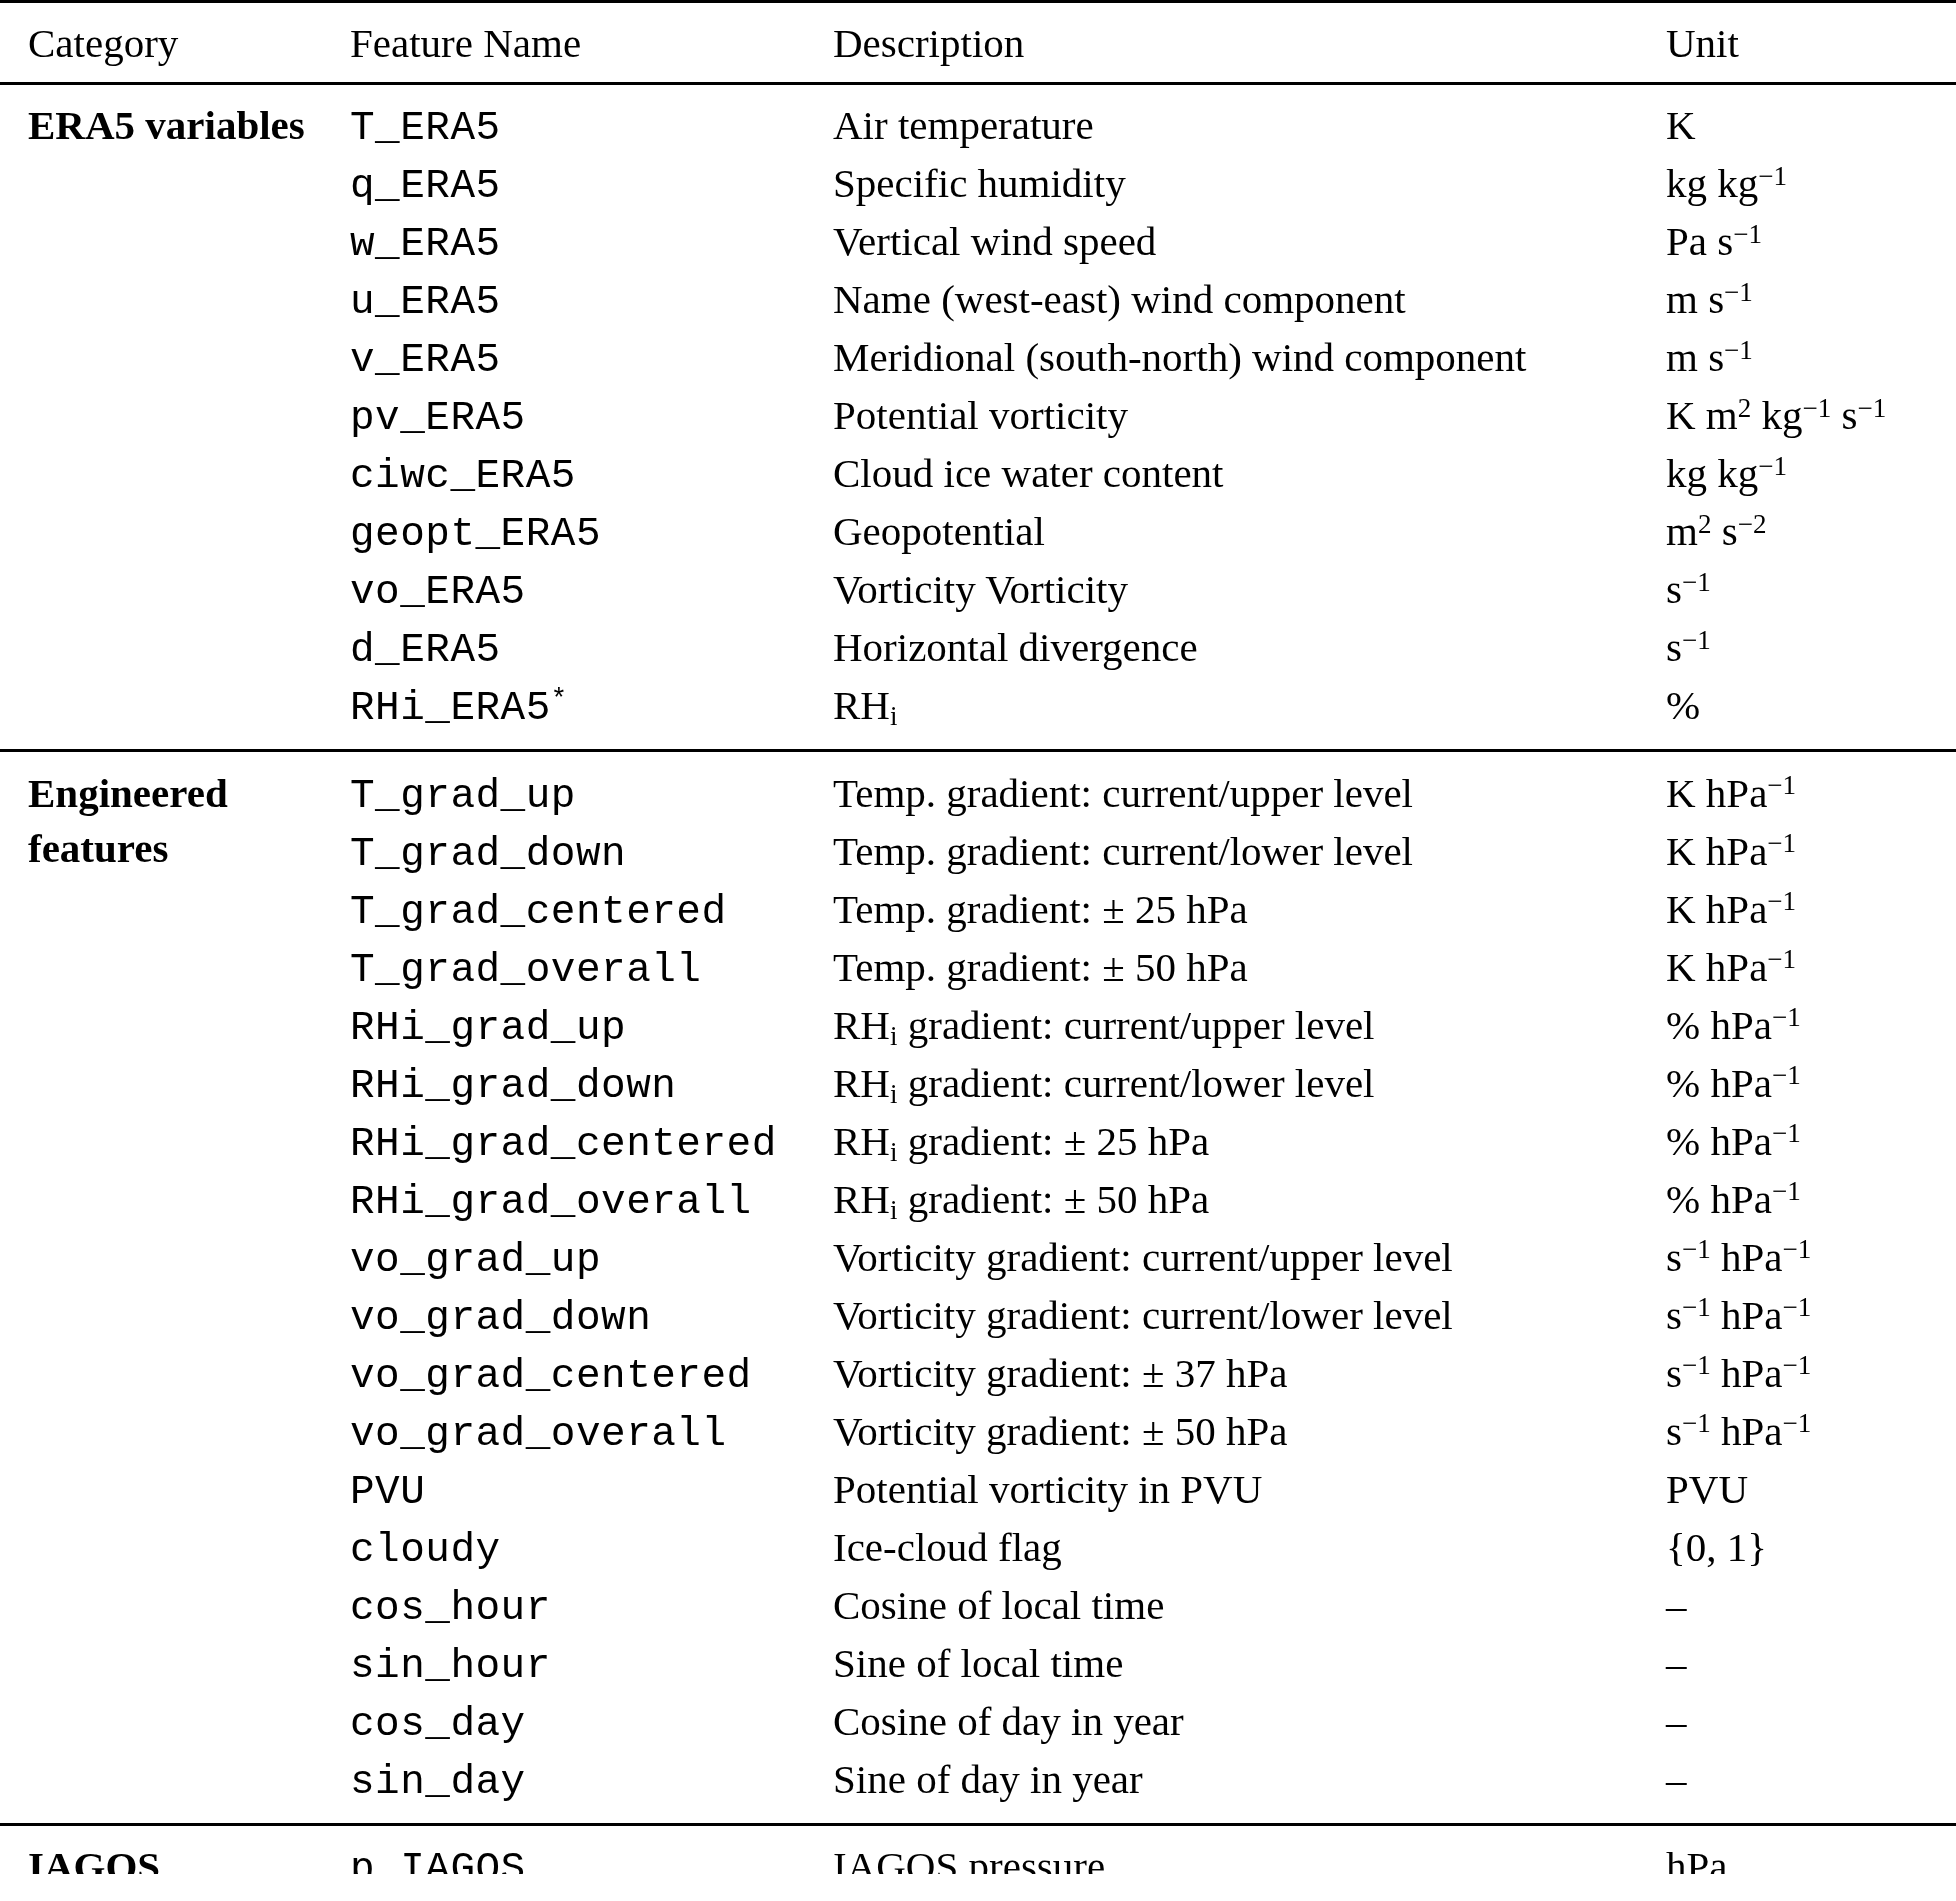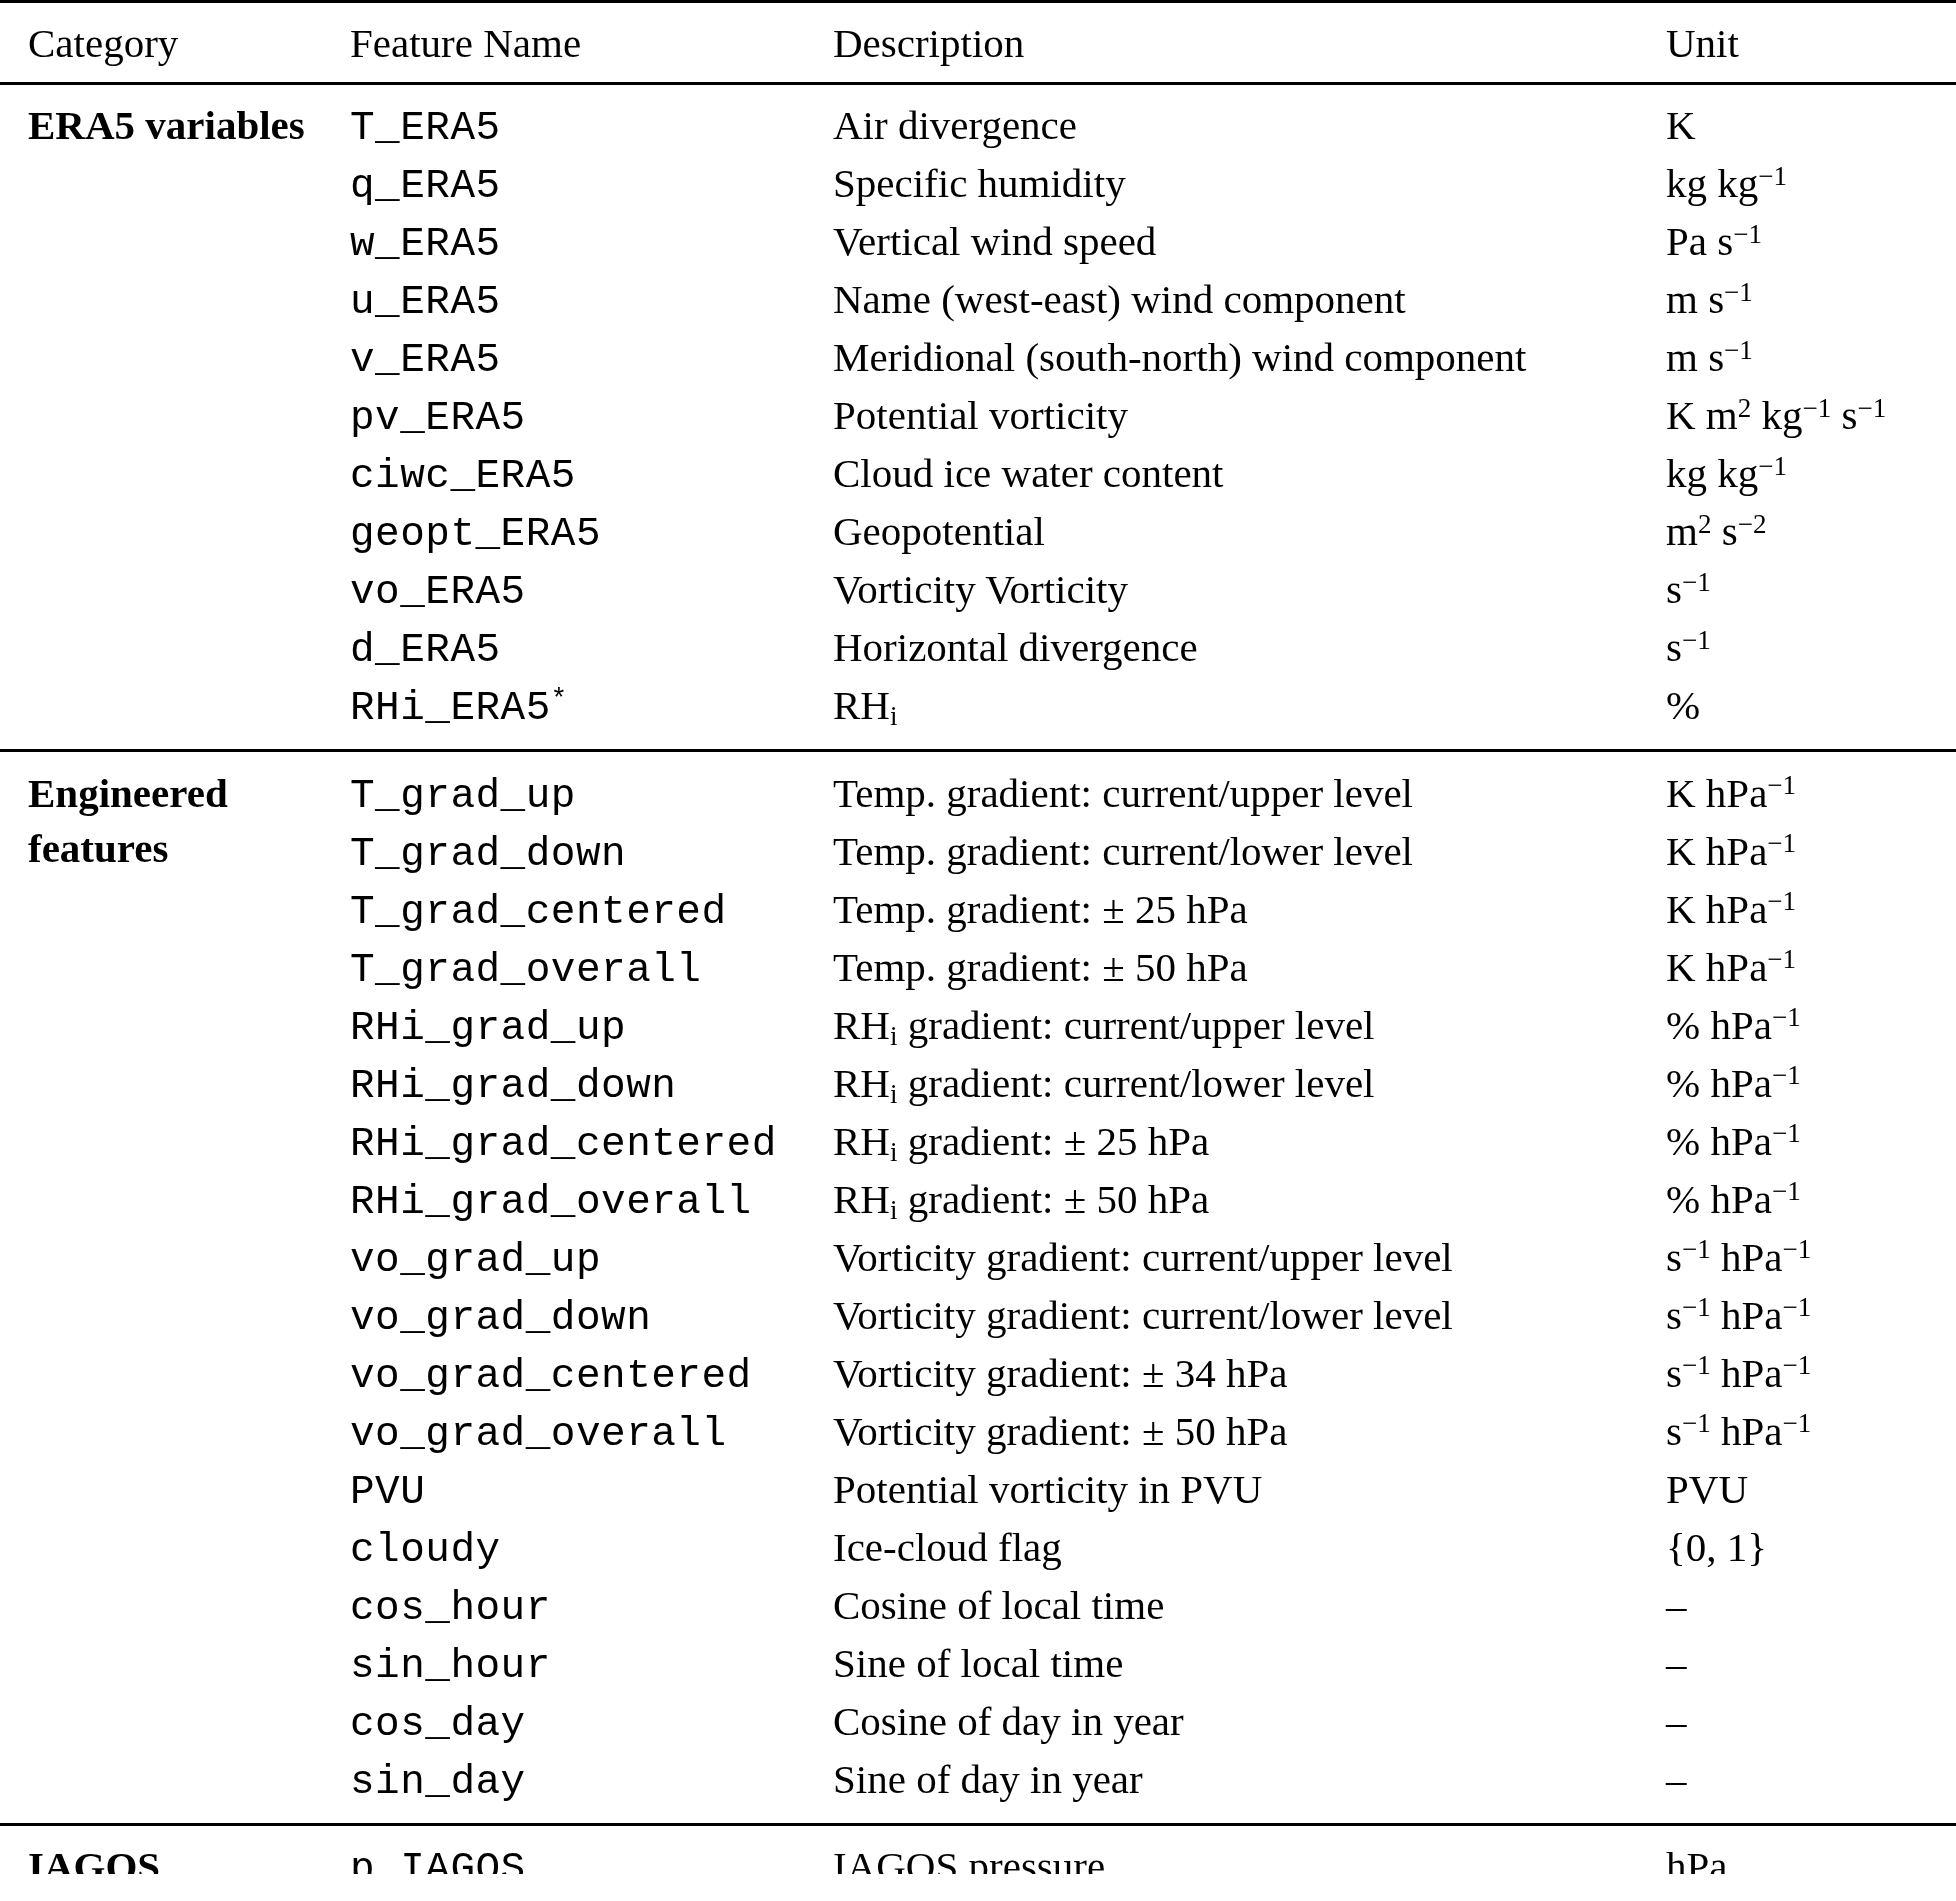--- a/index.html
+++ b/index.html
@@ -102,21 +102,21 @@
         <th class="h-feat">Feature Name</th>
         <th class="h-desc">Description</th>
         <th class="h-unit">Unit</th>
       </tr>
     </thead>
 
   <tbody>
         <tr>
           <td class="cat" rowspan="11">ERA5 variables</td>
           <td class="feat">T_ERA5</td>
-          <td class="desc">Air divergence</td>
+          <td class="desc">Air temperature</td>
           <td class="unit">K</td>
         </tr>
         <tr>
           <td class="feat">q_ERA5</td>
           <td class="desc">Specific humidity</td>
           <td class="unit">kg kg<sup>−1</sup></td>
         </tr>
         <tr>
           <td class="feat">w_ERA5</td>
           <td class="desc">Vertical wind speed</td>
@@ -210,21 +210,21 @@
           <td class="desc">Vorticity gradient: current/upper level</td>
           <td class="unit">s<sup>−1</sup> hPa<sup>−1</sup></td>
         </tr>
         <tr>
           <td class="feat">vo_grad_down</td>
           <td class="desc">Vorticity gradient: current/lower level</td>
           <td class="unit">s<sup>−1</sup> hPa<sup>−1</sup></td>
         </tr>
         <tr>
           <td class="feat">vo_grad_centered</td>
-          <td class="desc">Vorticity gradient: ± 34 hPa</td>
+          <td class="desc">Vorticity gradient: ± 37 hPa</td>
           <td class="unit">s<sup>−1</sup> hPa<sup>−1</sup></td>
         </tr>
         <tr>
           <td class="feat">vo_grad_overall</td>
           <td class="desc">Vorticity gradient: ± 50 hPa</td>
           <td class="unit">s<sup>−1</sup> hPa<sup>−1</sup></td>
         </tr>
         <tr>
           <td class="feat">PVU</td>
           <td class="desc">Potential vorticity in PVU</td>

